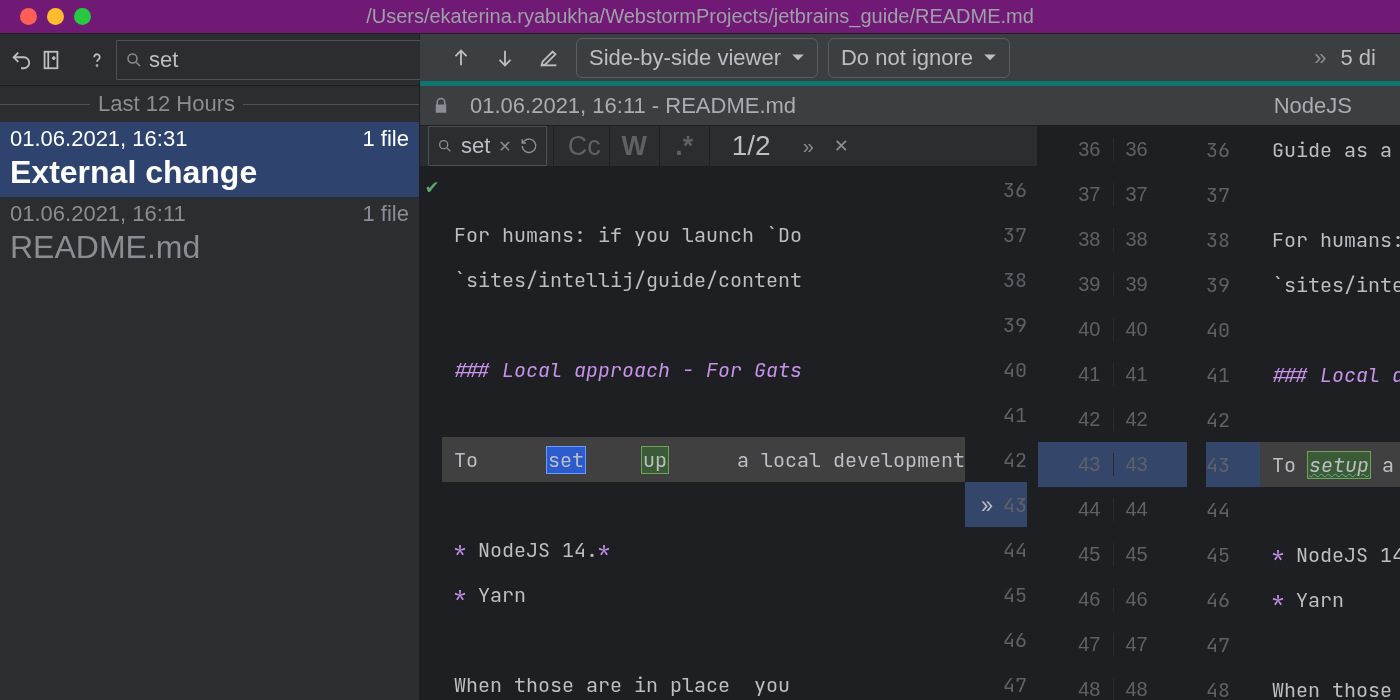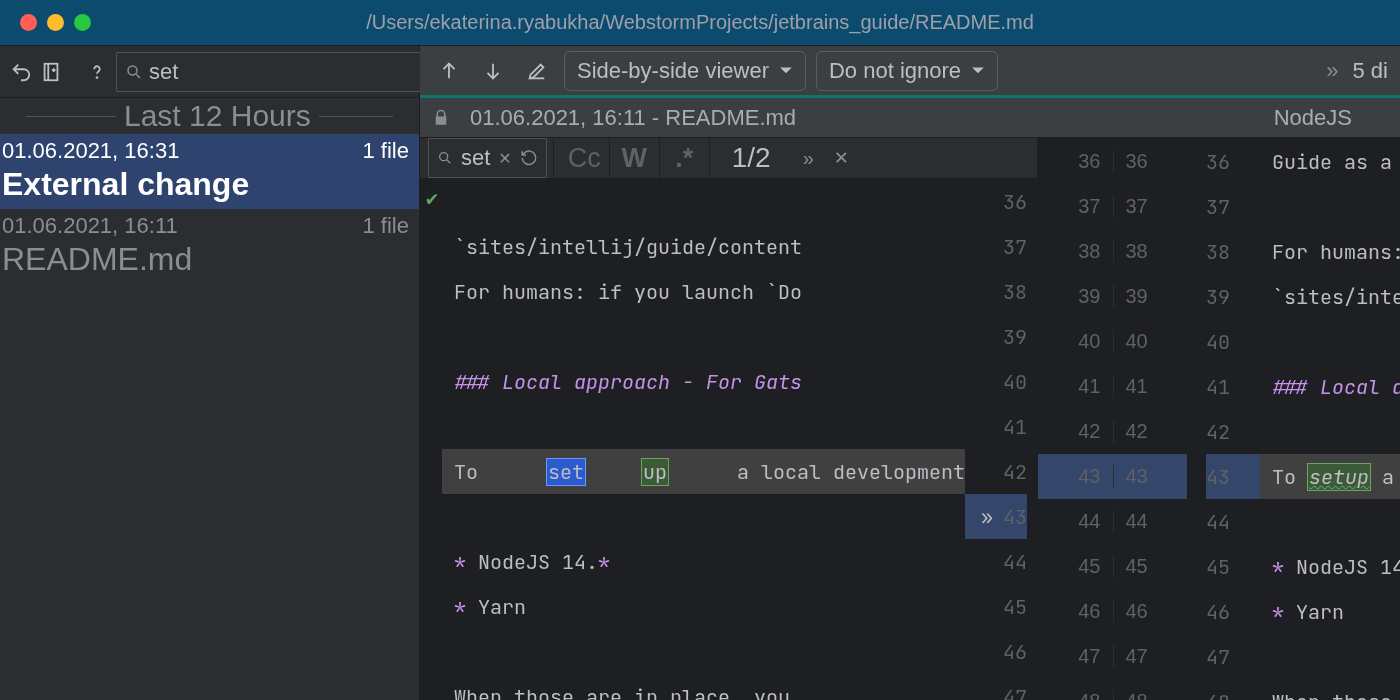--- a/index.html
+++ b/index.html
@@ -8,22 +8,22 @@
   color: #bcbec4;
   font-family: -apple-system, BlinkMacSystemFont, "Segoe UI", sans-serif;
   font-size: 13px;
   width: 1400px;
   height: 700px;
   overflow: hidden;
   display: flex;
   flex-direction: column;
 }
 .titlebar {
-  height: 46px;
-  background: #0c4a6e;
+  height: 34px;
+  background: #701a75;
   display: flex;
   align-items: center;
   position: relative;
   border-bottom: 1px solid #1e1f22;
 }
 .traffic-lights {
   display: flex;
   gap: 10px;
   padding-left: 20px;
   align-items: center;
@@ -80,42 +80,42 @@
   border: none;
   color: #bcbec4;
   font-size: 22px;
   outline: none;
 }
 .left-section-header {
   display: flex;
   align-items: center;
   height: 36px;
   color: #8b8d94;
-  font-size: 30px;
-  padding: 0 26px;
+  font-size: 22px;
+  padding: 0 0;
   gap: 8px;
 }
 .hrline { flex: 0 0 auto; height: 1px; background: #4e5157; }
 .hist-item {
-  padding: 4px 10px 6px 2px;
+  padding: 4px 10px 6px 10px;
 }
 .hist-item.selected { background: #2e436e; color: #ffffff; }
 .hist-row1 { display: flex; justify-content: space-between; font-size: 22px; }
 .hist-row2 { font-size: 32px; font-weight: 700; margin-top: 2px; }
 .hist-item .muted { color: #8b8d94; }
 
 .right-panel { flex: 1; display: flex; flex-direction: column; min-width: 0; }
 .right-toolbar {
   height: 52px;
   background: #3c3f41;
   display: flex;
   align-items: center;
-  padding: 0 12px;
+  padding: 0 24px;
   gap: 10px;
-  border-bottom: 3px solid #0f766e;
+  border-bottom: 5px solid #0f766e;
 }
 .dropdown {
   height: 40px;
   border: 1px solid #5a5d63;
   border-radius: 6px;
   display: flex;
   align-items: center;
   padding: 0 12px;
   gap: 10px;
   color: #bcbec4;
@@ -350,22 +350,22 @@
           <div class="find-opt" style="font-weight:700">.*</div>
           <span class="find-count">1/2</span>
           <span style="color:#8b8d94;font-size:20px;padding:0 10px">»</span>
           <span style="color:#8b8d94;font-size:18px;padding:0 10px;cursor:pointer">✕</span>
         </div>
         <div class="code-area">
           <span class="checkmk">✔</span>
           <div style="width:22px"></div>
           <div class="code-lines" id="left-code">
               <div class="line"></div>
+              <div class="line">For humans: if you launch `Do</div>
               <div class="line">`sites/intellij/guide/content</div>
-              <div class="line">For humans: if you launch `Do</div>
               <div class="line"></div>
               <div class="line"><span class="md-head">### Local approach - For Gats</span></div>
               <div class="line"></div>
               <div class="line diff">To <span class="hl-search active">set</span> <span class="hl-search">up</span> a local development</div>
               <div class="line"></div>
               <div class="line"><span class="md-star">*</span> NodeJS 14.<span class="md-star">*</span></div>
               <div class="line"><span class="md-star">*</span> Yarn</div>
               <div class="line"></div>
               <div class="line">When those are in place  you</div>
             </div>

